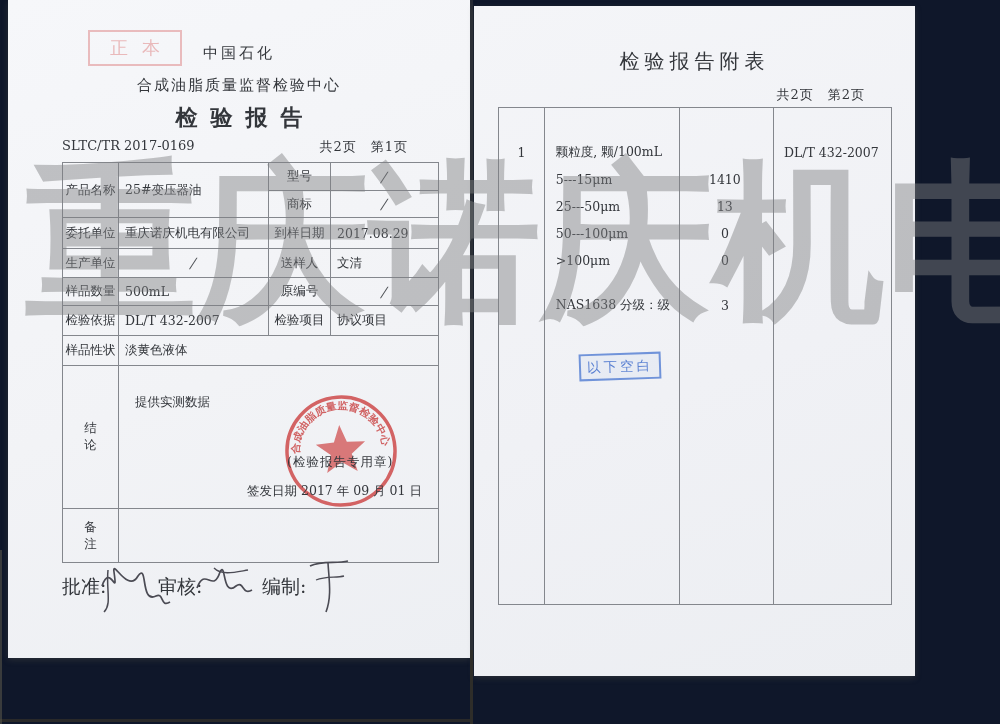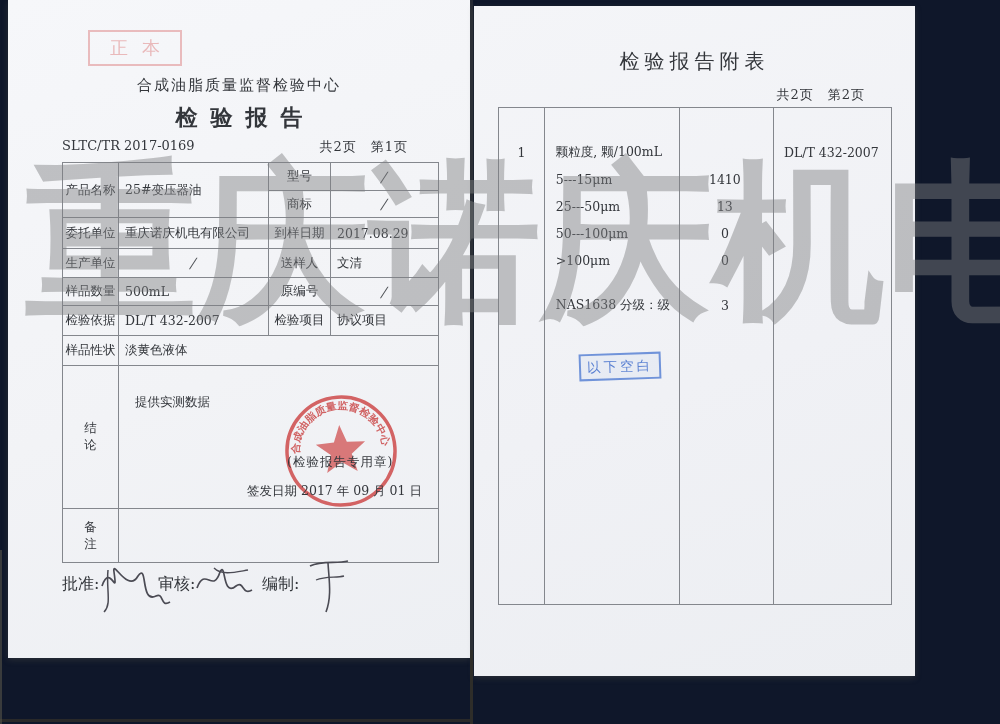--- a/index.html
+++ b/index.html
@@ -46,21 +46,21 @@
   .lp-table td.val { text-align:left;margin-left:24px; }
   .lp-table td.ctr { text-align:center; }
   .slash { display:inline-block; font-style:italic; transform:skewX(-8deg); font-size:14px; color:#4a4d52; }
   .stack { display:flex; flex-direction:column; align-items:center; justify-content:space-around; height:100%; padding:14px 0; }
   .concl-cell { position:relative; }
   .concl-text { position:absolute; left:16px; top:28px; }
   .seal-note { position:absolute; left:168px; top:88px; letter-spacing:1px; }
   .issue-date { position:absolute; left:128px; top:117px; }
   .round-seal { position:absolute; left:162px; top:25px; width:120px; height:120px; opacity:.8; transform:rotate(-4deg); }
 
-  .sig-row { position:absolute; left:54px; top:560px; width:380px; height:60px; font-size:16px; }
+  .sig-row { position:absolute; left:54px; top:560px; width:380px; height:60px; font-size:19px; }
   .sig-label { position:absolute; top:14px; }
   .sig-svg { position:absolute; }
 
   
   .rp-title { position:absolute; left:0; top:42px; width:100%; text-align:center;
     font-size:20px; font-weight:400; letter-spacing:5px; }
   .rp-pages { position:absolute; right:50px; top:80px; font-size:13px; letter-spacing:1px; }
 
   .rp-table { position:absolute; left:24px; top:101px; width:394px; height:498px; border:1px solid #84878d; }
   .rp-vline { position:absolute; top:0; width:1px; height:100%; background:#84878d; }
@@ -80,20 +80,21 @@
     font-size:13.5px; letter-spacing:3px; transform:rotate(-2deg); opacity:.85;
     background:rgba(120,150,220,.08); }
 </style>
 </head>
 <body>
 
 <div class="canvas">
 
   <div class="page page-left">
     <div class="copy-stamp">正本</div>
+    <div class="org1">中国石化</div>
     <div class="org2">合成油脂质量监督检验中心</div>
     <div class="lp-title">检验报告</div>
 
     <div class="report-row">
       <span class="report-no">SLTC/TR 2017-0169</span>
       <span class="lp-pages">共2页　第1页</span>
     </div>
 
     <table class="lp-table">
       <colgroup>

